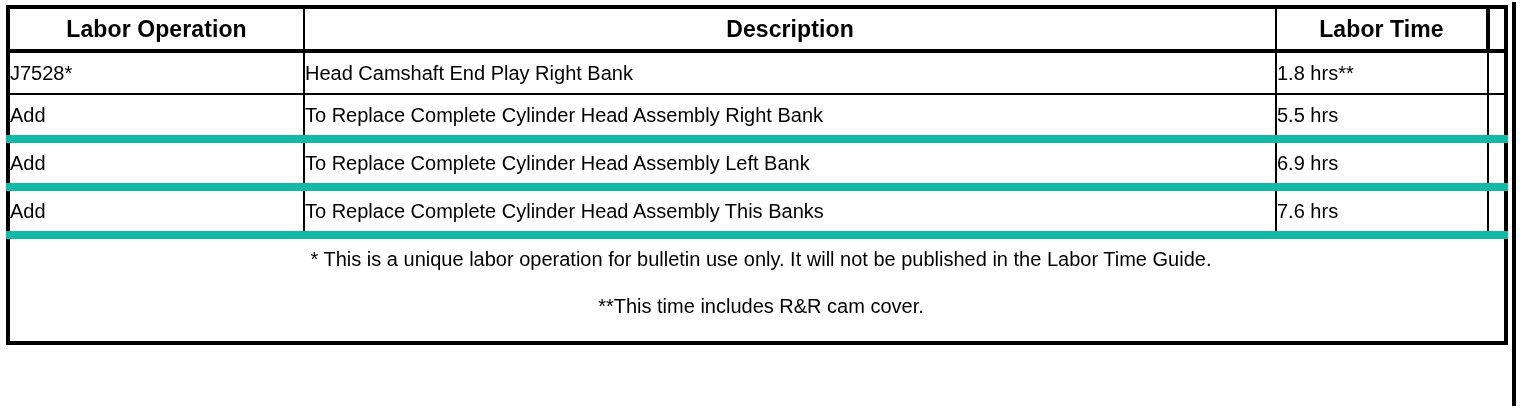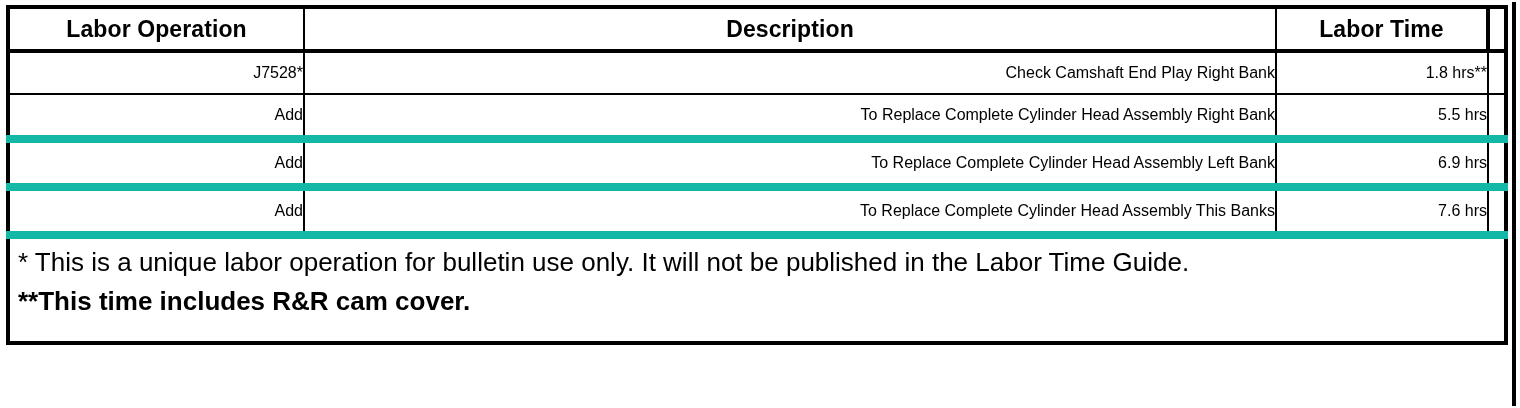--- a/index.html
+++ b/index.html
@@ -68,22 +68,22 @@
     text-align: center;
     border-bottom: 4px solid #000000;
     letter-spacing: 0.1px;
   }
   .hdr-row th.hdr-extra {
     border-left: 4px solid #000000;
   }
 
   .data-row td {
     height: 40px;
-    font-size: 16px;
-    text-align: right;
+    font-size: 20px;
+    text-align: left;
     white-space: nowrap;
   }
 
   
   .row-thin td { border-bottom: 2px solid #000000; }
   .row-thick td { border-bottom: 8px solid #14b8a6; }
 
   .cell-op   { border-right: 3px solid #000000; }
   .cell-desc { border-right: 3px solid #000000; }
   .cell-time { border-right: 4px solid #000000; }
@@ -91,25 +91,26 @@
 
   .notes-row td {
     height: 92px;
     border-top: 4px solid #000000;
     padding: 10px 0 0 8px;
     text-align: left;
     vertical-align: top;
   }
 
   .note-line {
-    font-size: 26px;
+    font-size: 20px;
     line-height: 1.05;
     white-space: nowrap;
+    text-align: center;
   }
-  .note-line.second { margin-top: 12px; font-weight: bold; }
+  .note-line.second { margin-top: 26px; }
 </style>
 </head>
 <body>
 
 <div id="page">
 
   <div class="page-edge-rule"></div>
 
   <table class="labor-table">
     <colgroup>
@@ -124,21 +125,21 @@
         <th class="cell-op">Labor Operation</th>
         <th class="cell-desc">Description</th>
         <th class="cell-time">Labor Time</th>
         <th class="hdr-extra"></th>
       </tr>
     </thead>
 
     <tbody>
       <tr class="data-row row-thin">
         <td class="cell-op">J7528*</td>
-        <td class="cell-desc">Check Camshaft End Play Right Bank</td>
+        <td class="cell-desc">Head Camshaft End Play Right Bank</td>
         <td class="cell-time">1.8 hrs**</td>
         <td class="cell-extra"></td>
       </tr>
 
       <tr class="data-row row-thick">
         <td class="cell-op">Add</td>
         <td class="cell-desc">To Replace Complete Cylinder Head Assembly Right Bank</td>
         <td class="cell-time">5.5 hrs</td>
         <td class="cell-extra"></td>
       </tr>

